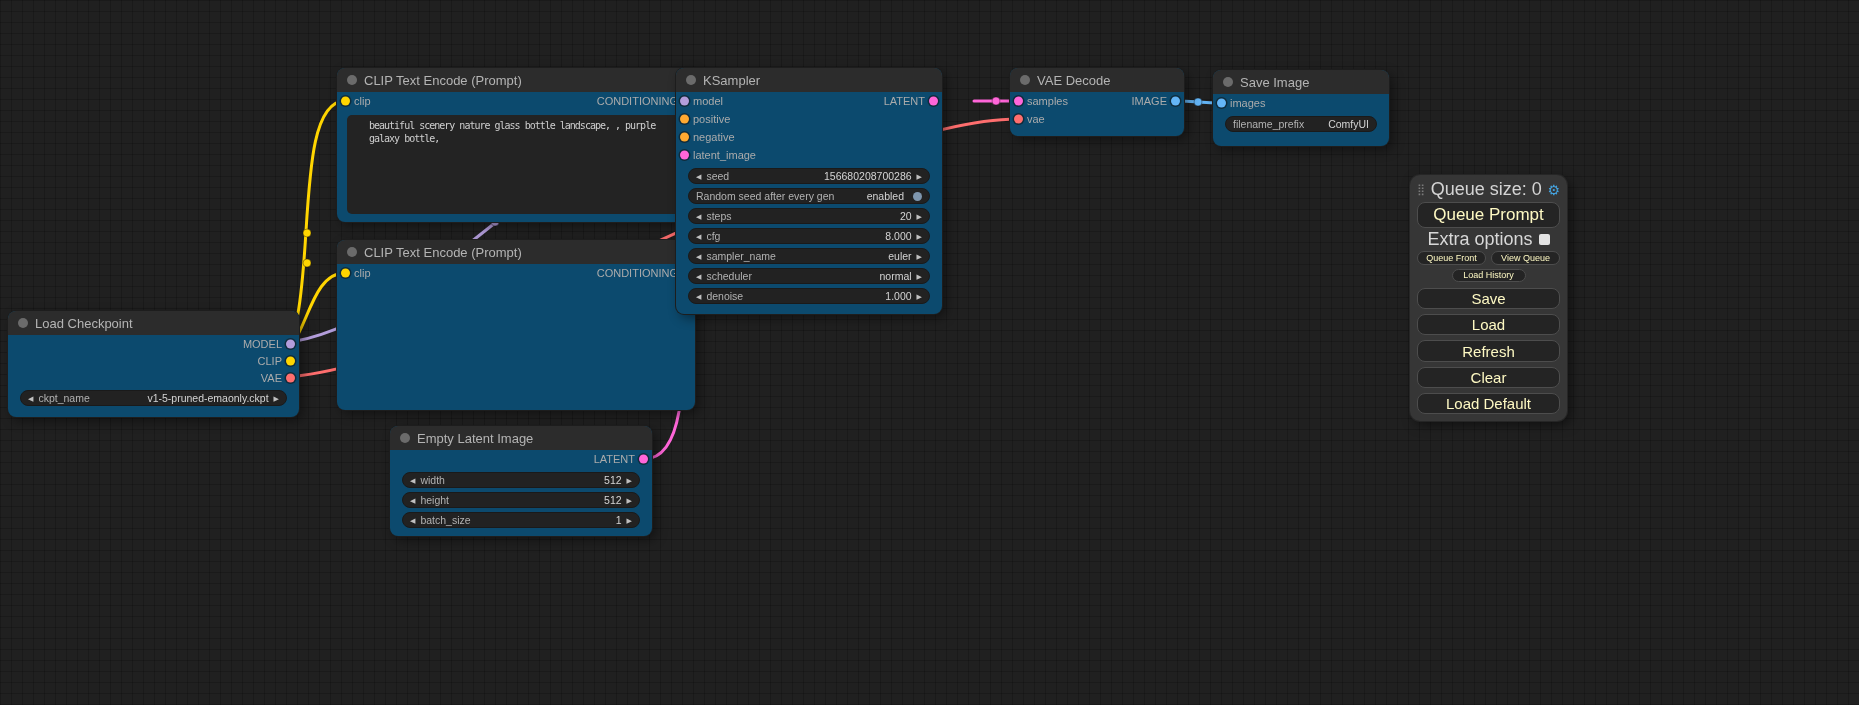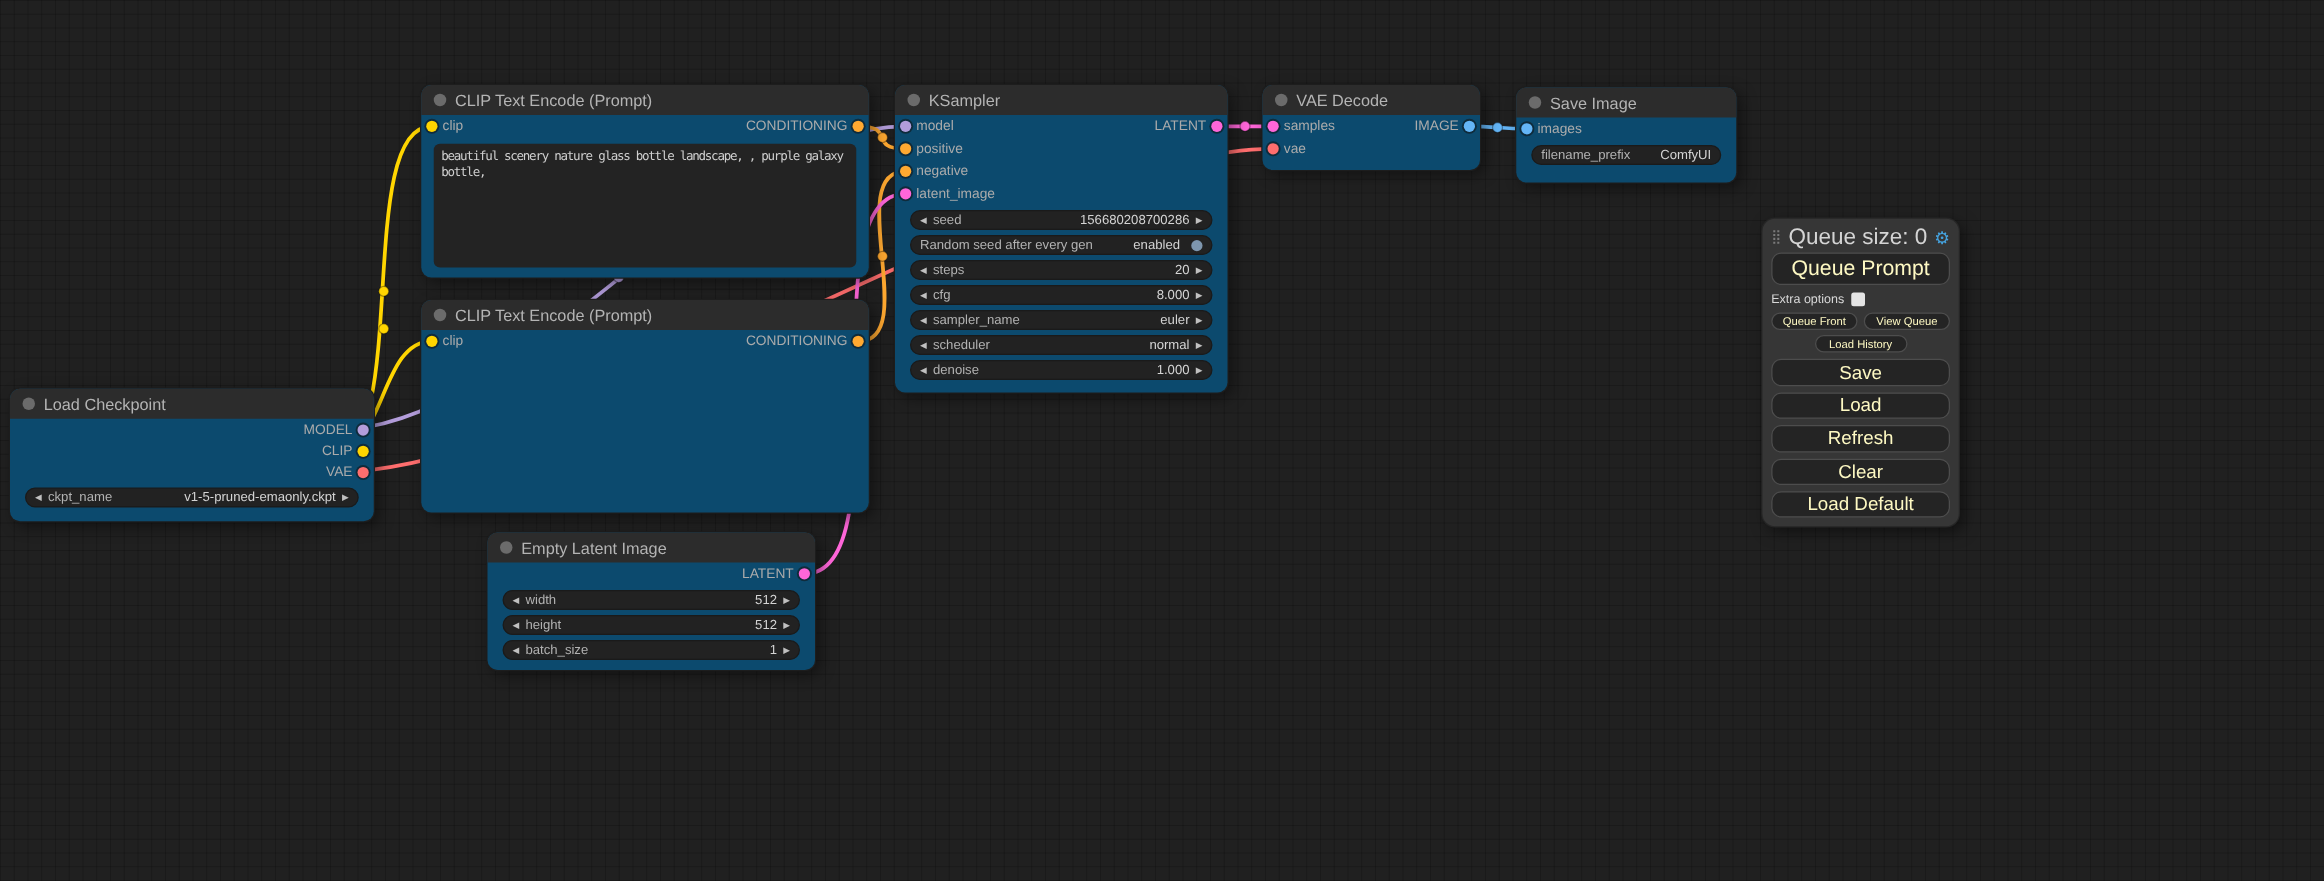--- a/index.html
+++ b/index.html
@@ -37,39 +37,39 @@
   .slabel.in{left:17px}.slabel.out{right:17px}
   .widget{
     flex:0 0 16px;height:16px;margin:4px 12px 0;background:#222;border:1px solid #1a1a1a;
     border-radius:9px;display:flex;align-items:center;padding:0 7px;font-size:10.5px;gap:5px;
     color:#b2b2b2;white-space:nowrap;
   }
   .widget .arrow{font-size:7px;color:#c0c0c0;line-height:1}
   .widget .wvalue{margin-left:auto;color:#d4d4d4}
   .widget .knob{width:9px;height:9px;border-radius:50%;flex:0 0 9px;margin-left:4px}
   .prompt{
-    flex:1;margin:5px 10px 8px;background:#232323;border-radius:5px;padding:4px 6px;
+    flex:1;margin:5px 10px 8px;background:#232323;border-radius:5px;padding:4px 22px;
     font-family:"DejaVu Sans Mono",monospace;font-size:10px;letter-spacing:-1px;line-height:1.3;
     color:#cfcfcf;white-space:pre-wrap;word-break:break-word;overflow:hidden;
   }
   
   .menu{
     position:absolute;z-index:3;left:1410px;top:175px;width:157px;height:246px;
     background:#363636;border-radius:10px;padding:4px 7px;color:#d8d8d8;
     display:flex;flex-direction:column;
     box-shadow:0 0 0 1px #262626, 4px 4px 12px rgba(0,0,0,.5);
   }
   .menu-header{display:flex;align-items:center;height:22px}
   .drag{color:#7a7a7a;font-size:11px}
   .mtitle{flex:1;text-align:center;font-size:18px;color:#d4d4d4}
   .gear{color:#45a3df;font-size:14px}
   .btn{background:#242424;border:1px solid #4d4d4d;border-radius:8px;color:#fef9c3;
        display:flex;align-items:center;justify-content:center;cursor:pointer}
   .btn-qp{height:26px;font-size:17px;margin:2px 0}
-  .extra{display:flex;align-items:center;justify-content:flex-start;gap:6px;height:20px;font-size:10px}
+  .extra{display:flex;align-items:center;justify-content:center;gap:6px;height:20px;font-size:18px}
   .checkbox{width:11px;height:11px;background:#e4e4e4;border-radius:2px}
   .small-row{display:flex;gap:5px;margin:1px 0}
   .btn-sm{flex:1;height:14px;font-size:9px;border-radius:7px}
   .btn-vh{width:74px;height:14px;font-size:9px;border-radius:7px;margin:3px auto}
   .btn-big{height:22px;font-size:15px;margin:2.5px 0}
 </style>
 </head>
 <body>
 
 <svg class="links" width="1859" height="705">
@@ -168,21 +168,21 @@
     <span class="arrow">▶</span>
   </div>
   <div class="widget">
     <span class="arrow">◀</span>
     <span class="wlabel">batch_size</span>
     <span class="wvalue">1</span>
     <span class="arrow">▶</span>
   </div>
 </div>
 
-<div class="node" style="left:716px;top:68px;width:266px;height:246px">
+<div class="node" style="left:676px;top:68px;width:266px;height:246px">
   <div class="ntitle">
     <span class="tdot"></span>
     <span>KSampler</span>
   </div>
   <div class="srow">
     <span class="sdot in" style="background: rgb(179, 157, 219);"></span>
     <span class="slabel in">model</span>
     <span class="slabel out">LATENT</span>
     <span class="sdot out" style="background: rgb(255, 102, 217);"></span>
   </div>

